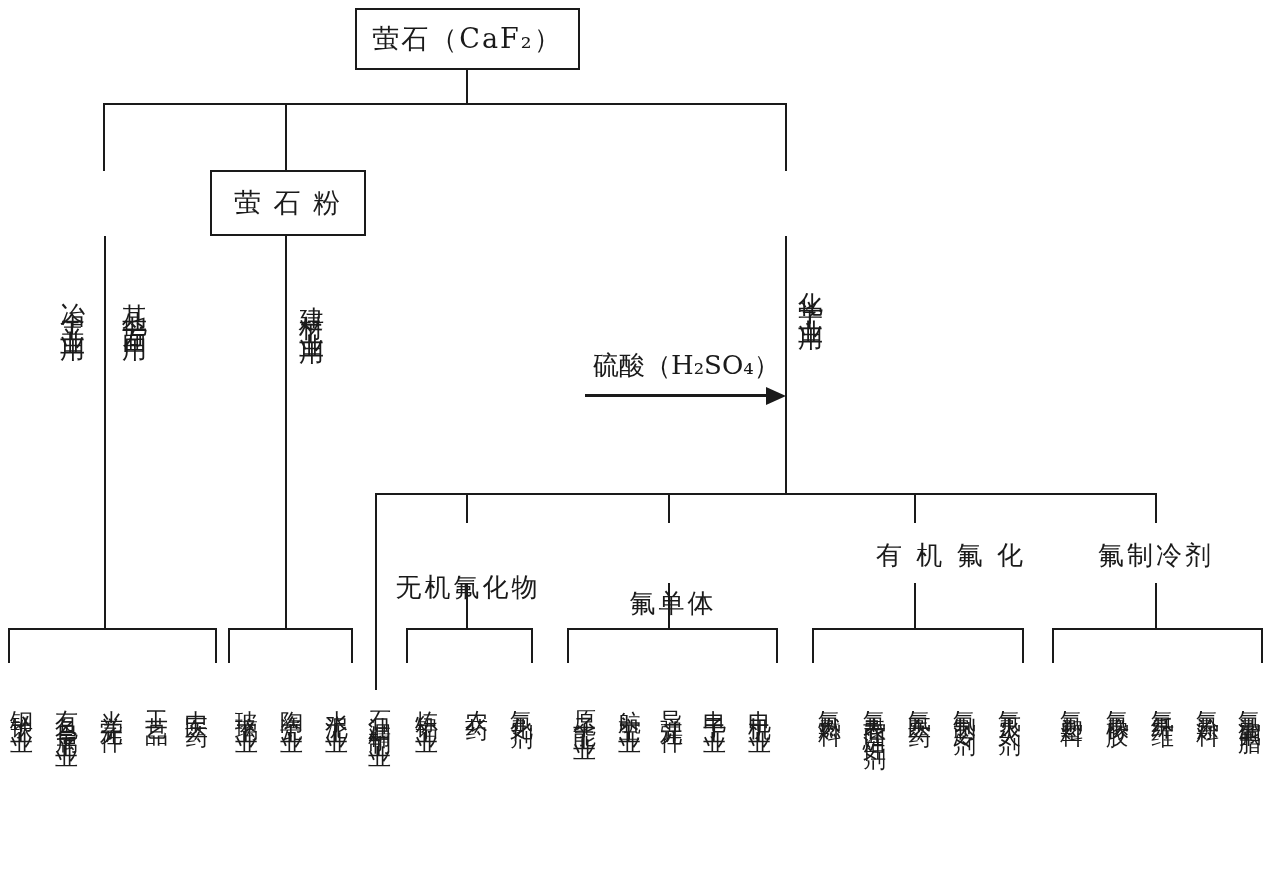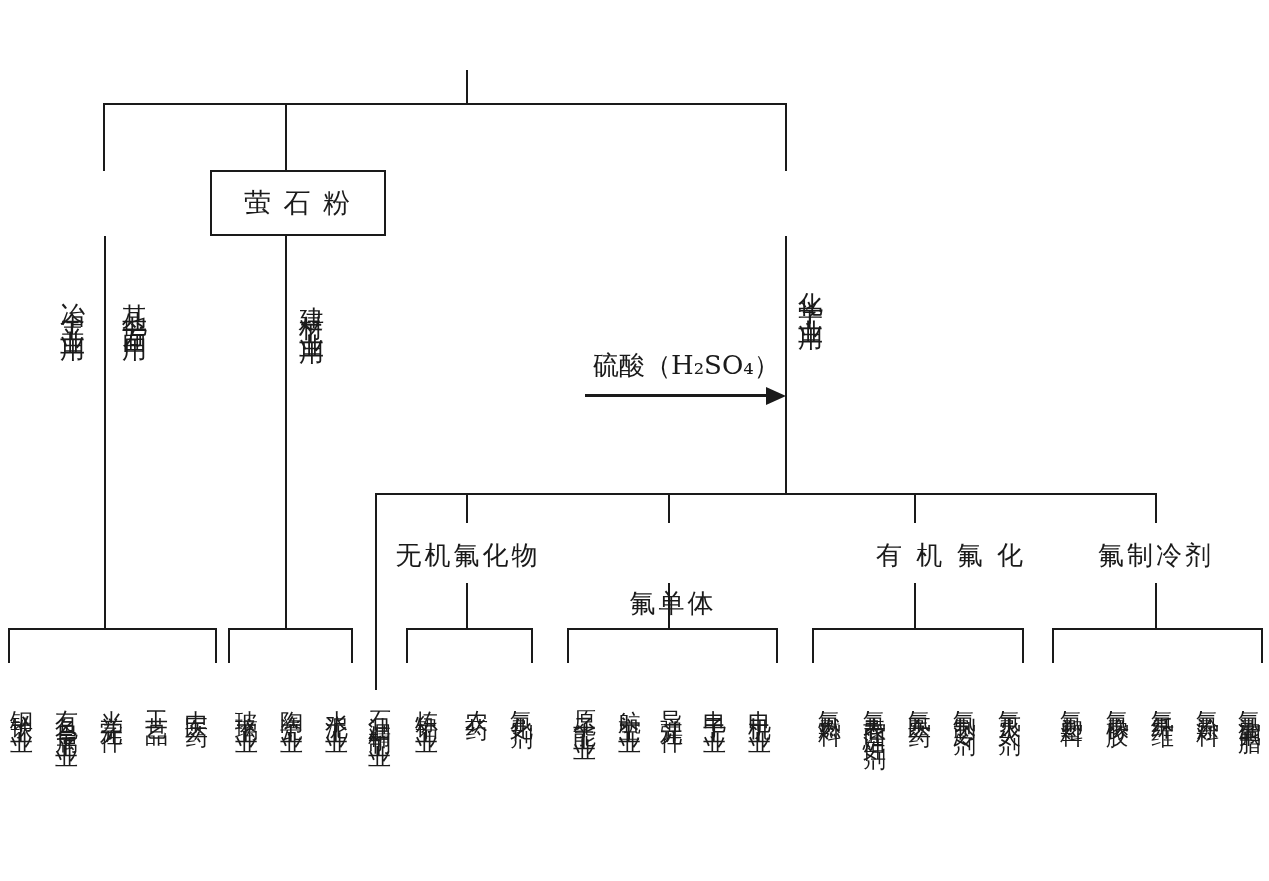--- a/index.html
+++ b/index.html
@@ -70,28 +70,31 @@
     border-top: 9px solid transparent;
     border-bottom: 9px solid transparent;
     border-left: 20px solid #1a1a1a;
   }
 </style>
 </head>
 <body>
 
 <div id="canvas">
 
+  <div class="node-box" style="left:355px; top:8px; width:225px; height:62px;">
+    <span>萤石（CaF₂）</span>
+  </div>
 
   <div class="vline" style="left:466px; top:70px; height:34px;"></div>
   <div class="hline" style="left:103px; top:103px; width:684px;"></div>
   <div class="vline" style="left:103px; top:103px; height:68px;"></div>
   <div class="vline" style="left:285px; top:103px; height:68px;"></div>
   <div class="vline" style="left:785px; top:103px; height:68px;"></div>
 
-  <div class="node-box" style="left:210px; top:170px; width:176px; height:66px;">
+  <div class="node-box" style="left:210px; top:170px; width:156px; height:66px;">
     <span>萤 石 粉</span>
   </div>
 
   <div class="vline" style="left:104px; top:236px; height:394px;"></div>
   <div class="vline" style="left:285px; top:236px; height:394px;"></div>
   <div class="vline" style="left:785px; top:236px; height:258px;"></div>
 
   <div class="vtext usage" style="left:58px; top:283px;">冶金工业用</div>
   <div class="vtext usage" style="left:120px; top:283px;">其他方面用</div>
   <div class="vtext usage" style="left:297px; top:286px;">建材工业用</div>
@@ -101,21 +104,21 @@
   <div class="hline" style="left:585px; top:394px; width:182px; height:3px;"></div>
   <div class="arrow-head" style="left:766px; top:387px;"></div>
 
   <div class="hline" style="left:375px; top:493px; width:782px;"></div>
   <div class="vline" style="left:375px; top:493px; height:197px;"></div>
   <div class="vline" style="left:466px; top:493px; height:30px;"></div>
   <div class="vline" style="left:668px; top:493px; height:30px;"></div>
   <div class="vline" style="left:914px; top:493px; height:30px;"></div>
   <div class="vline" style="left:1155px; top:493px; height:30px;"></div>
 
-  <div class="cat-label" style="left:468px; top:538px;">无机氟化物</div>
+  <div class="cat-label" style="left:468px; top:570px;">无机氟化物</div>
   <div class="cat-label" style="left:673px; top:538px;margin-top:48px;">氟单体</div>
   <div class="cat-label" style="left:951px; top:538px;">有 机 氟 化</div>
   <div class="cat-label" style="left:1156px; top:538px;">氟制冷剂</div>
 
   <div class="vline" style="left:466px; top:583px; height:46px;"></div>
   <div class="vline" style="left:668px; top:583px; height:46px;"></div>
   <div class="vline" style="left:914px; top:583px; height:46px;"></div>
   <div class="vline" style="left:1155px; top:583px; height:46px;"></div>
 
   <div class="hline" style="left:8px; top:628px; width:209px;"></div>

